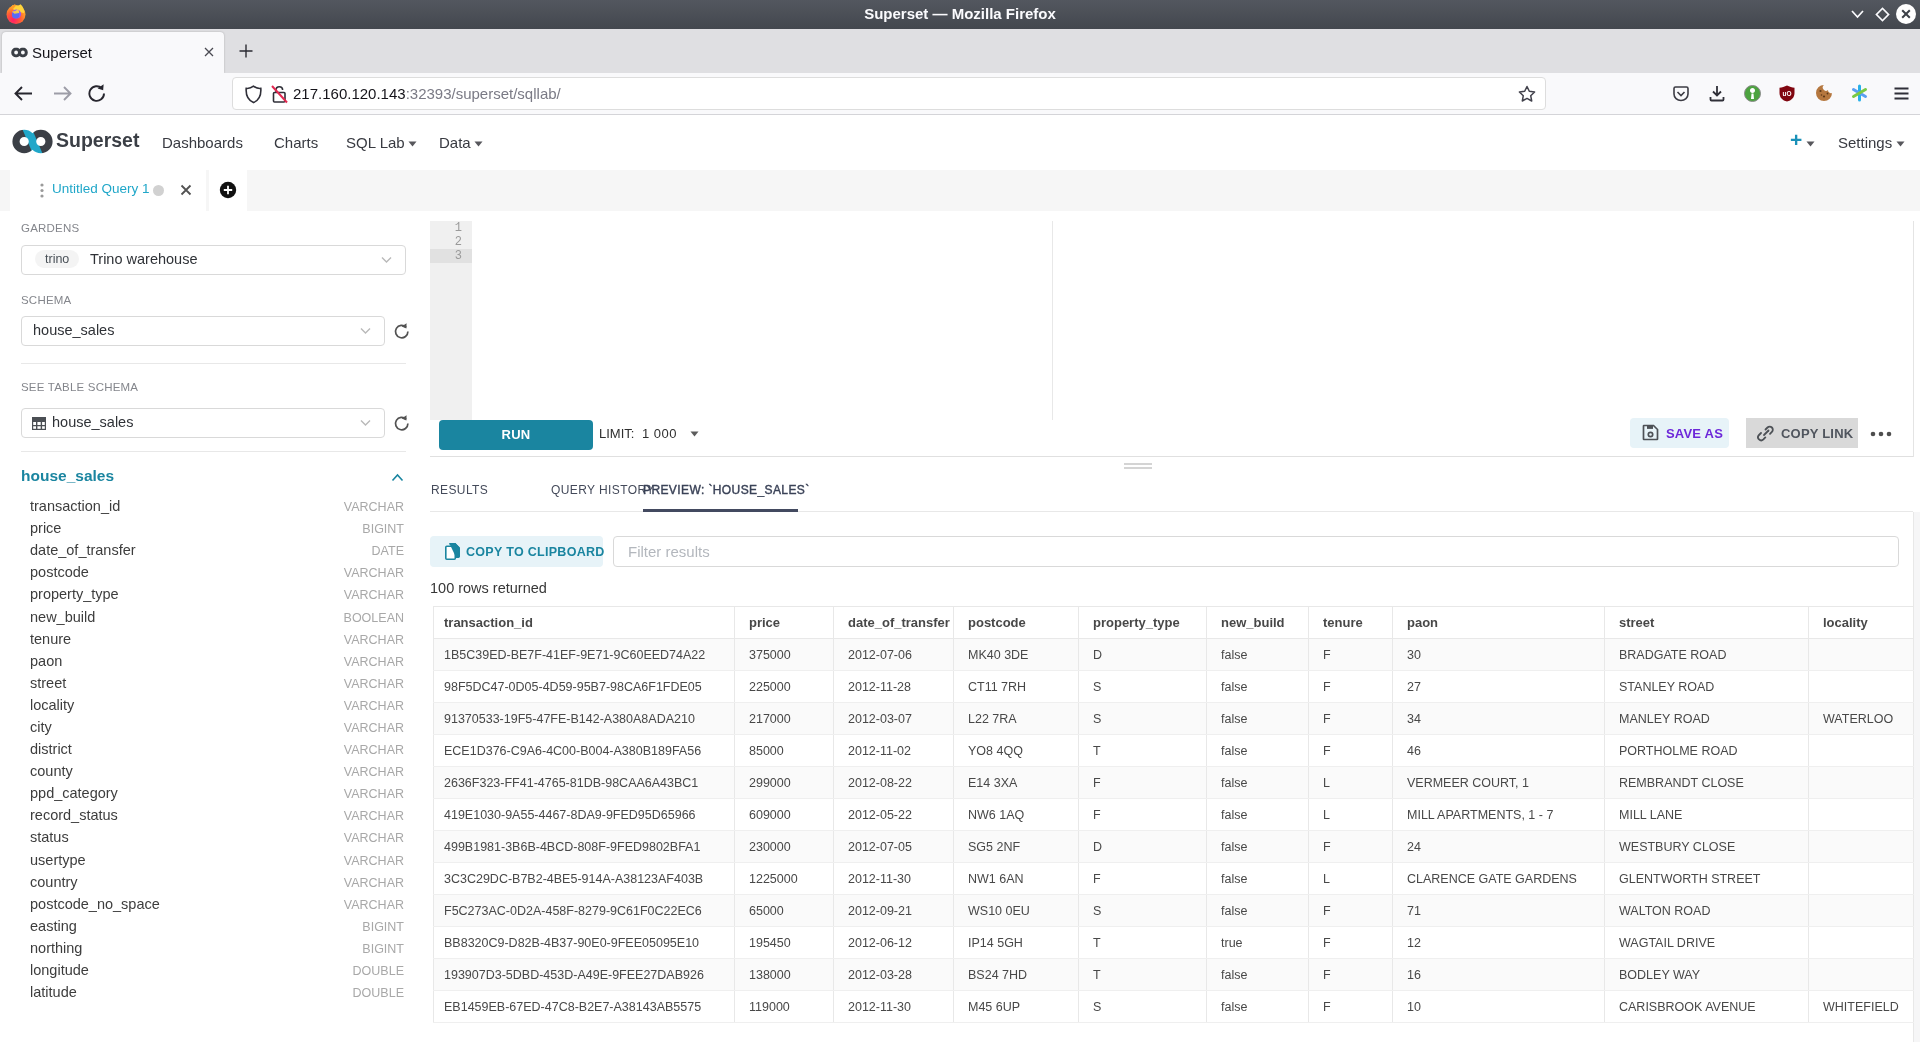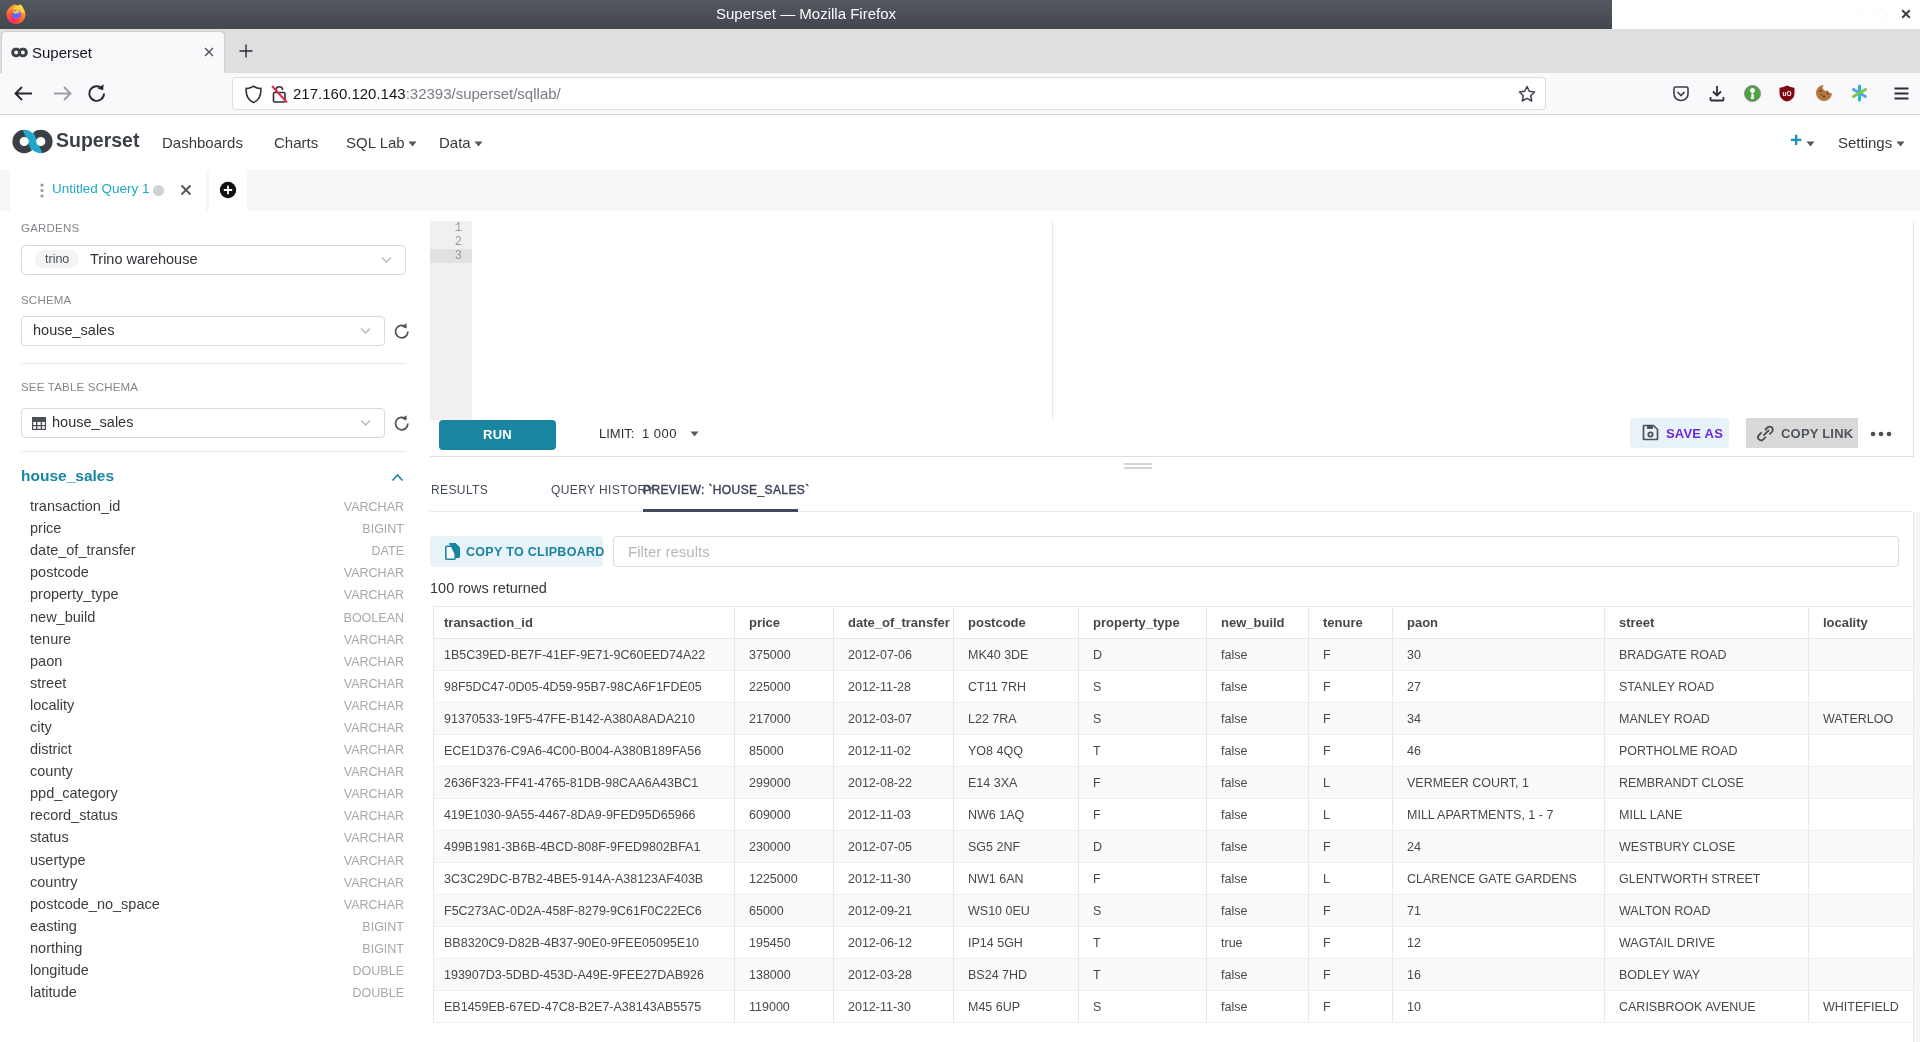--- a/index.html
+++ b/index.html
@@ -2,22 +2,22 @@
 <html><head>
 <meta charset="utf-8">
 <style>
 * { margin:0; padding:0; box-sizing:border-box; }
 html,body { width:1920px; height:1042px; overflow:hidden; background:#fff;
   font-family:"Liberation Sans", sans-serif; -webkit-font-smoothing:antialiased; }
 #page { position:relative; width:1920px; height:1042px; }
 .abs { position:absolute; }
 
 
-#titlebar { left:0; top:0; width:1612px; height:29px;
-  background:linear-gradient(#53575f,#43474e); }
+#titlebar { left:0; top:0; width:1920px; height:29px;
+  background:linear-gradient(#53575f,#43474e);font-weight:bold; }
 #titletext { width:100%; top:5px; text-align:center; color:#fbfbfe; font-size:15px; }
 
 
 #tabstrip { left:0; top:29px; width:1920px; height:44px; background:#dfdfe2; }
 #activetab { left:2px; top:3px; width:222px; height:41px; background:#f9f9fb;
   border-radius:4px 4px 0 0; box-shadow:0 0 2px rgba(0,0,0,.25); }
 #tabtitle { left:30px; top:12px; font-size:15px; color:#15141a; }
 #tabclose { left:198px; top:11px; width:18px; height:18px; color:#4a4a52; font-size:15px; text-align:center; line-height:18px;}
 #newtab { left:236px; top:12px; width:20px; height:20px; color:#2b2b33; font-size:21px; line-height:20px; text-align:center; font-weight:400;}
 
@@ -54,21 +54,21 @@
 #codearea { left:472px; top:221px; width:1441px; height:199px;
   font-family:"Liberation Mono", monospace; font-size:12px; }
 #activeline { left:0px; top:28px; width:1427px; height:14px; background:#f2f2f2; }
 #gactive { left:0px; top:28px; width:42px; height:14px; background:#e1e1e1; }
 #printmargin { left:1052px; top:221px; width:1px; height:199px; background:#e8e8e8; }
 #editright { left:1913px; top:221px; width:1px; height:236px; background:#e4e4e4; }
 
 
 #sqltoolbar { left:430px; top:420px; width:1483px; height:37px; background:#fff;
   border-bottom:1px solid #e0e0e0; }
-#runbtn { left:9px; top:0px; width:117px; height:30px; background:#1a85a0;
+#runbtn { left:9px; top:0px; width:154px; height:30px; background:#1a85a0;
   border-radius:4px; color:#fff; font-size:13px; font-weight:bold;
   text-align:center; line-height:30px; letter-spacing:0.3px; }
 #saveas { left:1200px; top:-2px; width:99px; height:30px; background:#e7f3f8; border-radius:4px; }
 #copylink { left:1316px; top:-2px; width:112px; height:30px; background:#d9d9d9; border-radius:0; }
 
 
 .stab { font-size:12px; color:#444a5a; letter-spacing:0.4px; white-space:nowrap; }
 #southline { left:430px; top:511px; width:1483px; height:1px; background:#e8e8e8; }
 #ink { left:643px; top:509px; width:155px; height:3px; background:#434a60; }
 #copyclip { left:430px; top:536px; width:173px; height:31px; background:#e7f3f8; border-radius:4px; }
@@ -511,21 +511,21 @@
             <td>false</td>
             <td>L</td>
             <td>VERMEER COURT, 1</td>
             <td>REMBRANDT CLOSE</td>
             <td>&nbsp;</td>
             <td>&nbsp;</td>
           </tr>
           <tr>
             <td>419E1030-9A55-4467-8DA9-9FED95D65966</td>
             <td>609000</td>
-            <td>2012-11-03</td>
+            <td>2012-05-22</td>
             <td>NW6 1AQ</td>
             <td>F</td>
             <td>false</td>
             <td>L</td>
             <td>MILL APARTMENTS, 1 - 7</td>
             <td>MILL LANE</td>
             <td>&nbsp;</td>
             <td>&nbsp;</td>
           </tr>
           <tr class="odd">

